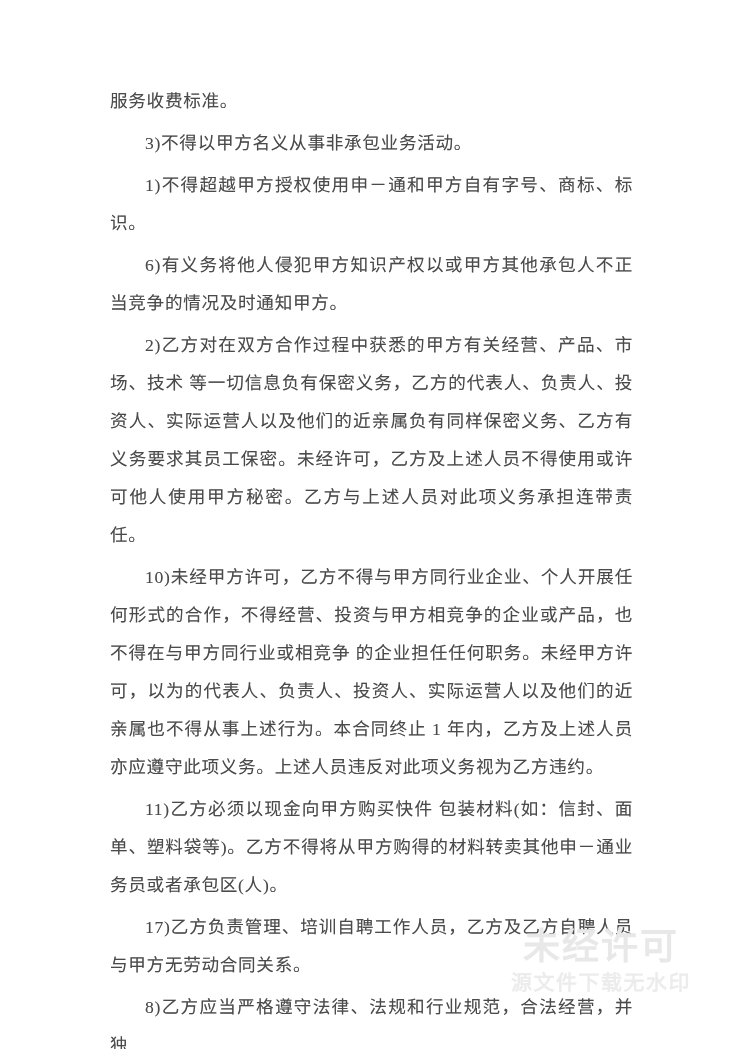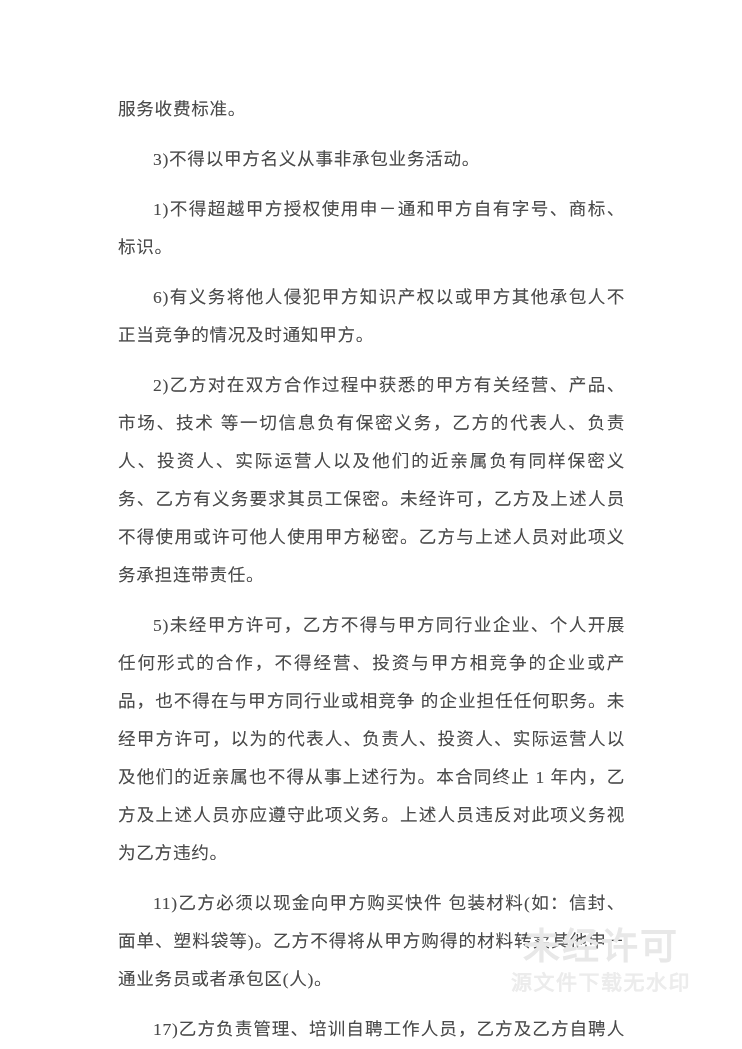--- a/index.html
+++ b/index.html
@@ -19,21 +19,21 @@
     overflow: hidden;
     box-sizing: border-box;
   }
   .doc-body {
     position: absolute;
     left: 106px;
     top: 78px;
     width: 531px;
   }
   .para {
-    margin: 12px;
+    margin: 4px;
     font-size: 17.6px;
     line-height: 38px;
     color: #4a4a4a;
     letter-spacing: 0.7px;
     text-align: justify;
     text-justify: inter-ideograph;
     word-break: break-all;
     font-weight: 400;
     
     text-shadow: 0 0 0.6px rgba(90,90,90,0.35);
@@ -77,21 +77,21 @@
 <body>
 
 <div class="page">
 
   <div class="doc-body">
     <p class="para flush">服务收费标准。</p>
     <p class="para indent">3)不得以甲方名义从事非承包业务活动。</p>
     <p class="para indent">1)不得超越甲方授权使用申－通和甲方自有字号、商标、标识。</p>
     <p class="para indent">6)有义务将他人侵犯甲方知识产权以或甲方其他承包人不正当竞争的情况及时通知甲方。</p>
     <p class="para indent">2)乙方对在双方合作过程中获悉的甲方有关经营、产品、市场、技术 等一切信息负有保密义务，乙方的代表人、负责人、投资人、实际运营人以及他们的近亲属负有同样保密义务、乙方有义务要求其员工保密。未经许可，乙方及上述人员不得使用或许可他人使用甲方秘密。乙方与上述人员对此项义务承担连带责任。</p>
-    <p class="para indent">5)未经甲方许可，乙方不得与甲方同行业企业、个人开展任何形式的合作，不得经营、投资与甲方相竞争的企业或产品，也不得在与甲方同行业或相竞争 的企业担任任何职务。未经甲方许可，以为的代表人、负责人、投资人、实际运营人以及他们的近亲属也不得从事上述行为。本合同终止 1 年内，乙方及上述人员亦应遵守此项义务。上述人员违反对此项义务视为乙方违约。</p>
+    <p class="para indent">10)未经甲方许可，乙方不得与甲方同行业企业、个人开展任何形式的合作，不得经营、投资与甲方相竞争的企业或产品，也不得在与甲方同行业或相竞争 的企业担任任何职务。未经甲方许可，以为的代表人、负责人、投资人、实际运营人以及他们的近亲属也不得从事上述行为。本合同终止 1 年内，乙方及上述人员亦应遵守此项义务。上述人员违反对此项义务视为乙方违约。</p>
     <p class="para indent">11)乙方必须以现金向甲方购买快件 包装材料(如：信封、面单、塑料袋等)。乙方不得将从甲方购得的材料转卖其他申－通业务员或者承包区(人)。</p>
     <p class="para indent">17)乙方负责管理、培训自聘工作人员，乙方及乙方自聘人员与甲方无劳动合同关系。</p>
     <p class="para indent">8)乙方应当严格遵守法律、法规和行业规范，合法经营，并独</p>
   </div>
 
   <div class="watermark">
     <div class="watermark-main">未经许可</div>
     <div class="watermark-sub">源文件下载无水印</div>
   </div>
 

